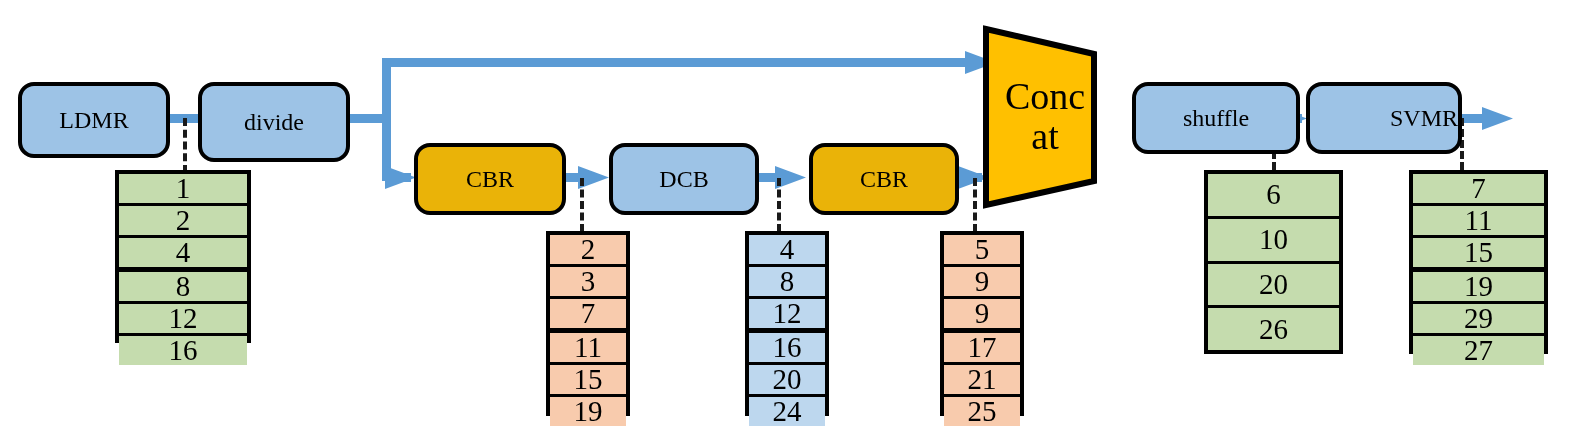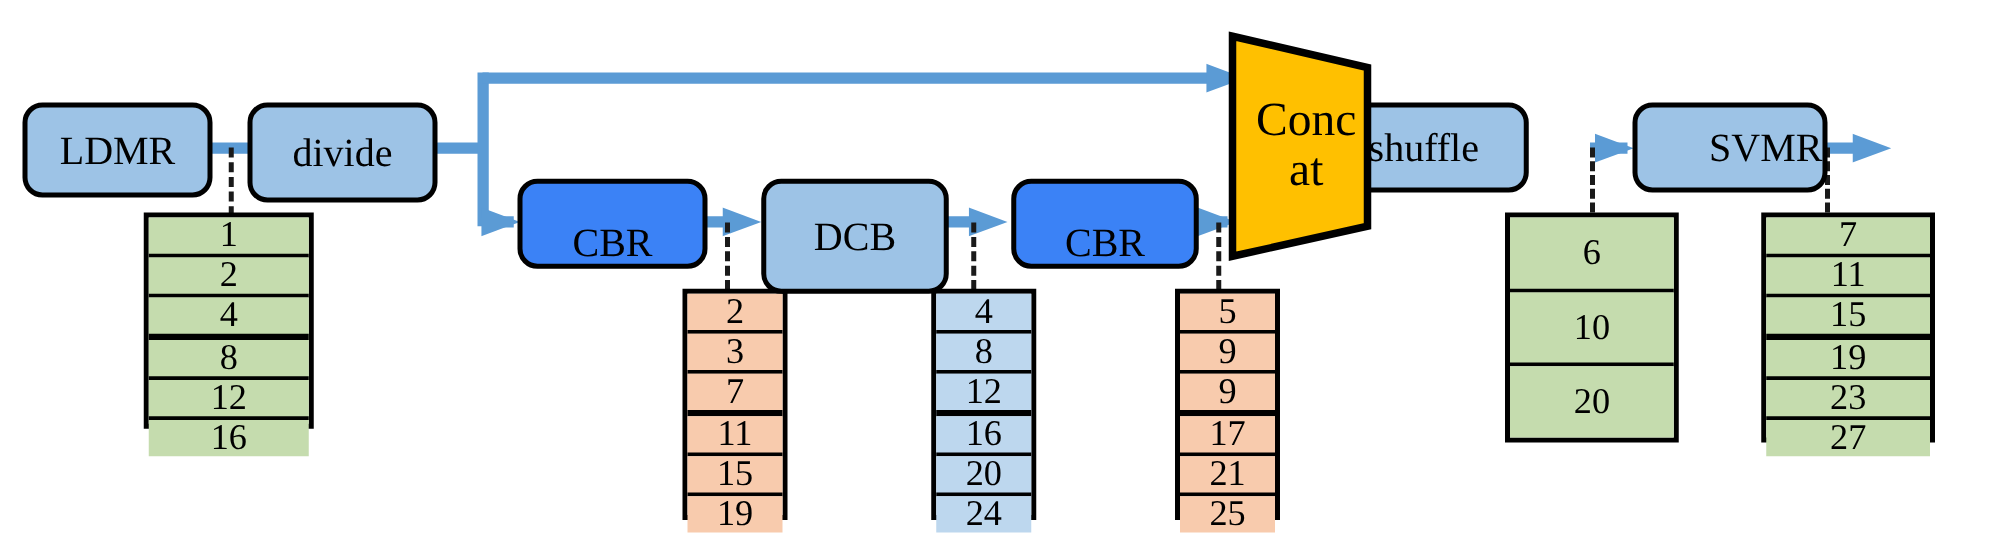--- a/index.html
+++ b/index.html
@@ -19,27 +19,27 @@
   
   .block {
     position: absolute;
     box-sizing: border-box;
     border: 4px solid #000000;
     border-radius: 16px;
     display: flex;
     align-items: center;
     justify-content: center;
     text-align: center;
-    font-size: 32px;
+    font-size: 24px;
     color: #000000;
     line-height: 1.02;
     z-index: 6;
   }
   .block.blue   { background: #9dc3e6; }
-  .block.orange { background: #3b82f6; align-items: flex-end; }
+  .block.orange { background: #eab308; }
 
   
   .trapezoid {
     position: absolute;
     z-index: 7;
   }
   .trapezoid svg { display: block; overflow: visible; }
   .trapezoid .tlabel {
     position: absolute;
     left: 0; top: 0;
@@ -169,39 +169,39 @@
   </div>
 
   <div class="block blue" style="left:198px; top:82px; width:152px; height:80px;">
     <span>divide</span>
   </div>
 
   <div class="block orange" style="left:414px; top:143px; width:152px; height:72px;">
     <span>CBR</span>
   </div>
 
-  <div class="block blue" style="left:609px; top:143px; width:150px; height:92px;">
+  <div class="block blue" style="left:609px; top:143px; width:150px; height:72px;">
     <span>DCB</span>
   </div>
 
   <div class="block orange" style="left:809px; top:143px; width:150px; height:72px;">
     <span>CBR</span>
   </div>
 
   <div class="trapezoid" style="left:981px; top:24px; width:128px; height:186px;">
     <svg width="128" height="186" viewBox="0 0 128 186">
       <polygon points="5,5 113,30 113,157 5,181" fill="#ffc000" stroke="#000000" stroke-width="6" stroke-linejoin="miter"></polygon>
     </svg>
     <div class="tlabel">
       <span>Conc</span>
       <span>at</span>
     </div>
   </div>
 
-  <div class="block blue" style="left:1055px; top:82px; width:168px; height:72px;align-items:center;">
+  <div class="block blue" style="left:1132px; top:82px; width:168px; height:72px;align-items:center;">
     <span>shuffle</span>
   </div>
 
   <div class="block blue" style="left:1306px; top:82px; width:156px; height:72px;justify-content:flex-end;">
     <span>SVMR</span>
   </div>
 
   <div class="ftable green" style="left:115px; top:170px; width:136px; height:173px;">
     <div class="cell">1</div>
     <div class="cell">2</div>
@@ -235,24 +235,25 @@
     <div class="cell thick">9</div>
     <div class="cell">17</div>
     <div class="cell">21</div>
     <div class="cell">25</div>
   </div>
 
   <div class="ftable green" style="left:1204px; top:170px; width:139px; height:184px;">
     <div class="cell">6</div>
     <div class="cell">10</div>
     <div class="cell">20</div>
+    <div class="cell">26</div>
   </div>
 
   <div class="ftable green" style="left:1409px; top:170px; width:139px; height:184px;">
     <div class="cell">7</div>
     <div class="cell">11</div>
     <div class="cell thick">15</div>
     <div class="cell">19</div>
-    <div class="cell">23</div>
+    <div class="cell">29</div>
     <div class="cell">27</div>
   </div>
 
 </div>
 
 </body></html>

